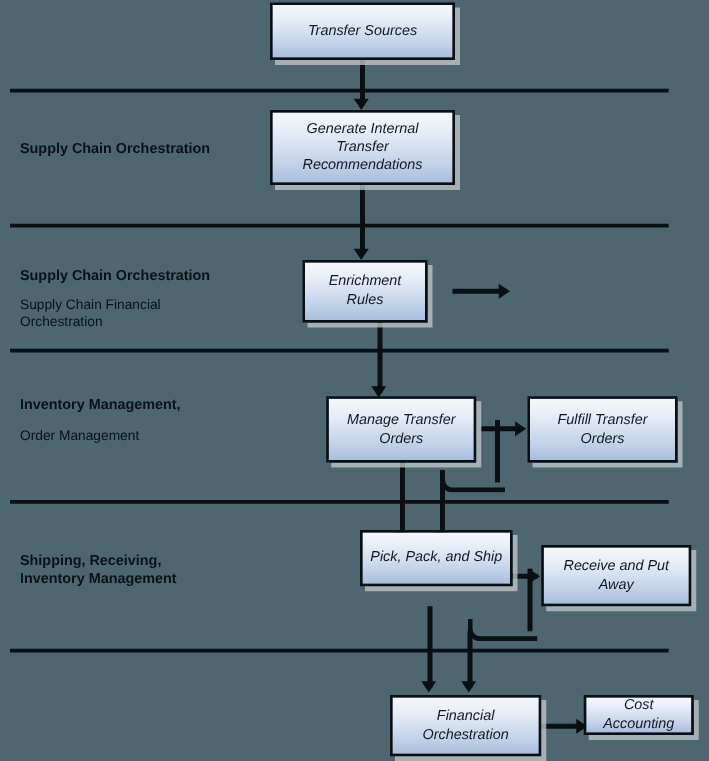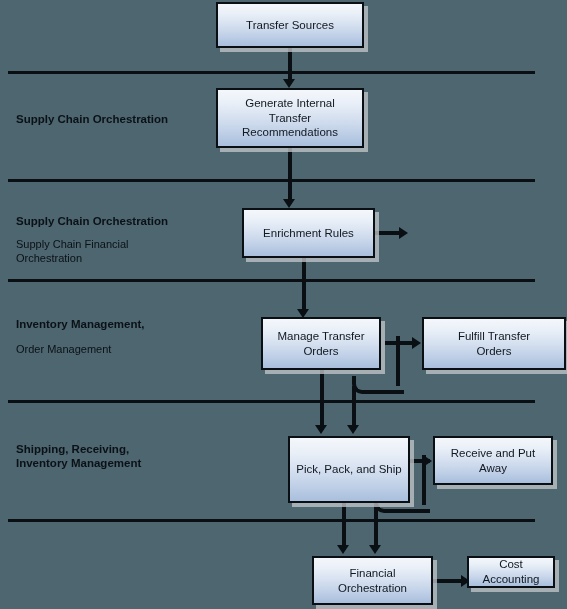--- a/index.html
+++ b/index.html
@@ -50,20 +50,21 @@
     display: flex;
     align-items: center;
     justify-content: center;
     text-align: center;
     color: #111820;
     font-size: 11.5px;
     line-height: 1.28;
     padding: 2px 4px;
     box-shadow: 4px 4px 0 0 rgba(190,196,200,0.78);
     z-index: 3;
+    font-style: italic;
   }
   .node span { display: block; white-space: pre-line; }
 
   
   .conn {
     position: absolute;
     background: #0a0f14;
     z-index: 1;
   }
   .conn.v { width: 4px; }
@@ -161,36 +162,36 @@
   <div class="node" style="left:216px; top:2px;   width:148px; height:46px;">
     <span>Transfer Sources</span>
   </div>
 
   <div class="node" style="left:216px; top:88px;  width:148px; height:60px;">
     <span>Generate Internal
 Transfer
 Recommendations</span>
   </div>
 
-  <div class="node" style="left:242px; top:208px; width:133px; height:50px;">
+  <div class="node" style="left:242px; top:208px; width:100px; height:50px;">
     <span>Enrichment Rules</span>
   </div>
 
 
   <div class="node" style="left:261px; top:317px; width:120px; height:53px;">
     <span>Manage Transfer
 Orders</span>
   </div>
 
-  <div class="node" style="left:422px; top:317px; width:144px; height:53px;">
+  <div class="node" style="left:422px; top:317px; width:120px; height:53px;">
     <span>Fulfill Transfer
 Orders</span>
   </div>
 
-  <div class="node" style="left:288px; top:436px; width:122px; height:67px;">
+  <div class="node" style="left:288px; top:424px; width:122px; height:45px;">
     <span>Pick, Pack, and Ship</span>
   </div>
 
   <div class="node" style="left:433px; top:436px; width:120px; height:49px;">
     <span>Receive and Put
 Away</span>
   </div>
 
   <div class="node" style="left:312px; top:556px; width:121px; height:49px;">
     <span>Financial

